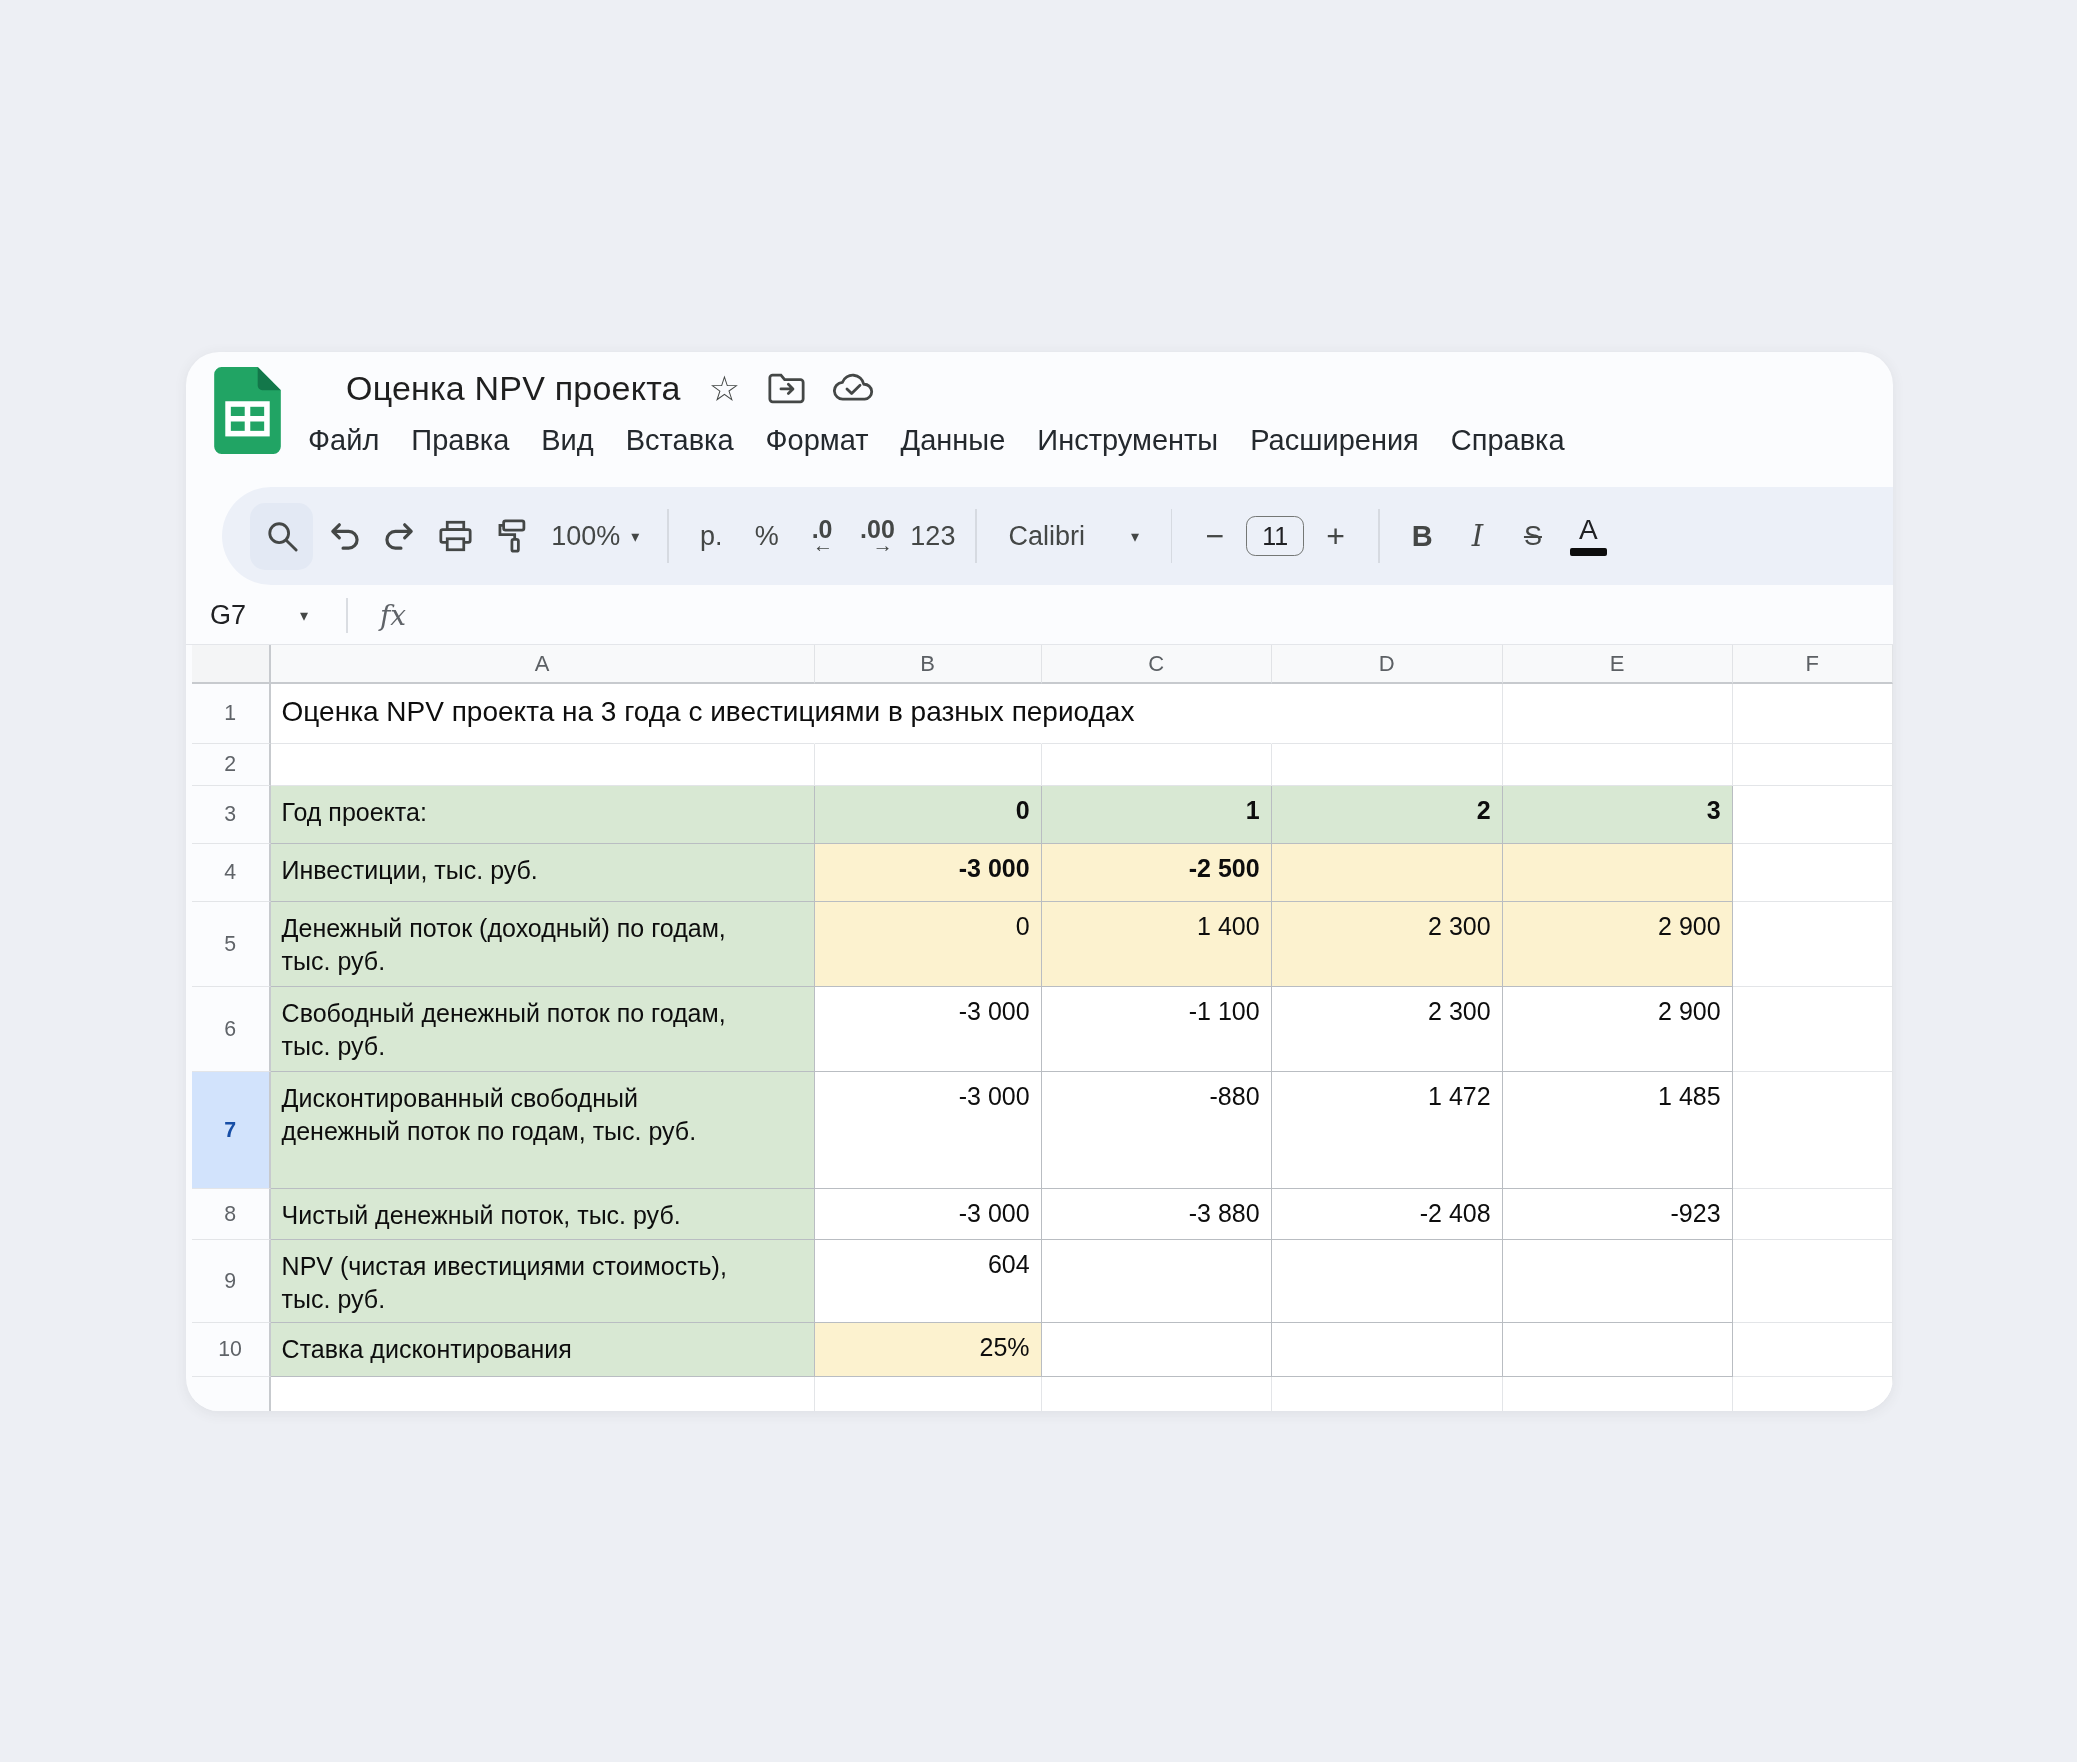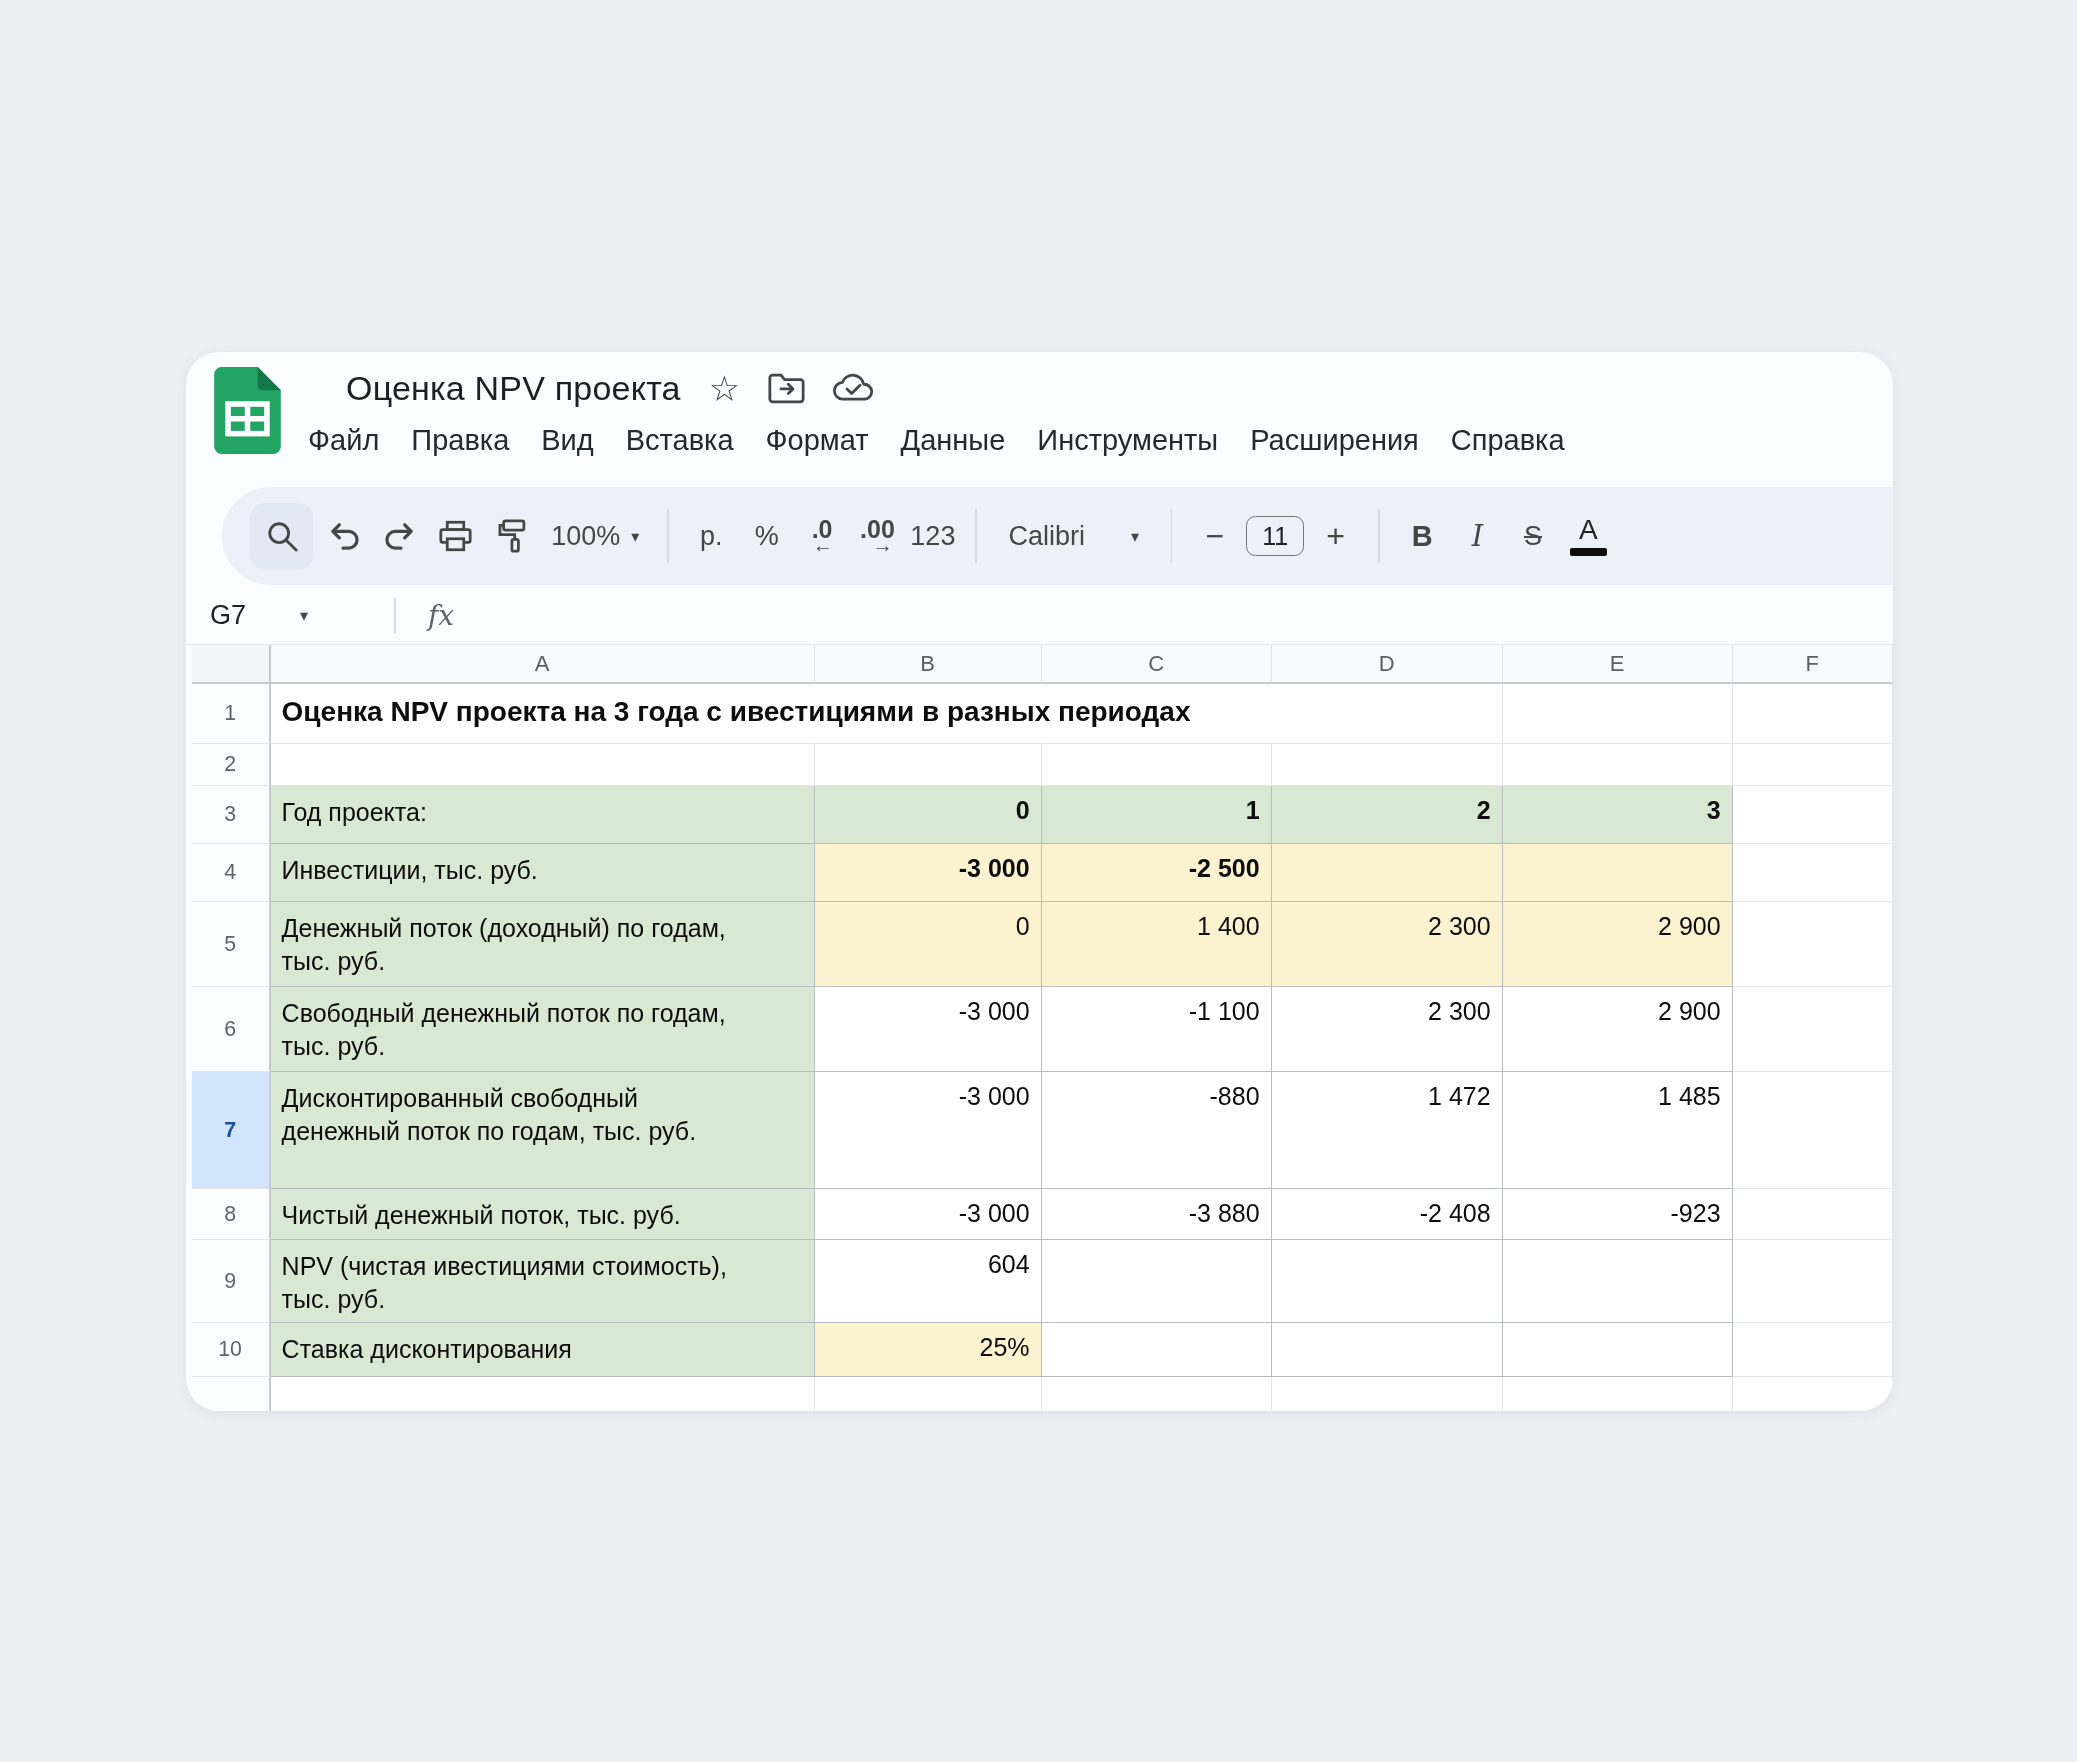--- a/index.html
+++ b/index.html
@@ -46,21 +46,21 @@
   .tb-i { font-family:"DejaVu Serif","Liberation Serif",serif; font-style:italic; font-size:29px; }
   .tb-s { font-size:27px; text-decoration:line-through; }
   .tb-a { display:flex; flex-direction:column; align-items:center; }
   .tb-a .a { font-size:28px; color:#202124; line-height:1; }
   .tb-a .bar { width:37px; height:7.4px; background:#0d0d0d; border-radius:1.9px; margin-top:3.7px; }
   .pm { font-size:32px; color:#444746; }
 
   
   .formula-bar { position:absolute; left:0; top:234px; width:100%; height:59px; background:#fbfcfe;
     display:flex; align-items:center; border-bottom:0.9px solid #e4e6ea; }
-  .name-box { display:flex; align-items:center; width:208px; padding-left:24px; gap:54px; }
+  .name-box { display:flex; align-items:center; width:160px; padding-left:24px; gap:54px; }
   .name-box .ref { font-size:27px; color:#202124; }
   .fb-divider { width:1.9px; height:35px; background:#dadde2; }
   .fx { font-family:"DejaVu Serif","Liberation Serif",serif; font-style:italic; font-size:28px; color:#5f6368; margin-left:32px; }
 
   
   .grid { position:absolute; left:5.6px; top:293px; width:calc(100% - 5.6px); }
   .g-row { display:flex; }
   .cell { flex:0 0 auto; position:relative; }
   .w-rh { width:79px; } .w-a { width:544px; } .w-b { width:227px; } .w-c { width:230px; }
   .w-d { width:231px; } .w-e { width:230px; } .w-f { flex:1 1 auto; }
@@ -80,21 +80,21 @@
   .dc { border-right:0.9px solid #e3e5e8; border-bottom:0.9px solid #e3e5e8; background:#ffffff;
     font-size:25px; color:#0d0d0d; padding:10.2px 11px 0 11px; }
   .dc.dark { border-right-color:#b9bdc2; border-bottom-color:#b9bdc2; }
   .dc.noR { border-right-color:transparent; }
   .dc.green { background:#d8e8d3; }
   .dc.yellow { background:#fcf2cf; }
   .dc.lbl { font-weight:normal; line-height:1.33; }
   .dc.lbl .t { display:block; max-width:464px; }
   .dc.val { text-align:right; }
   .dc.val.b { font-weight:bold; }
-  .title-cell { font-weight:bold; font-size:28px; white-space:nowrap; overflow:visible; z-index:3; padding-top:12px; }
+  .title-cell { font-weight:normal; font-size:28px; white-space:nowrap; overflow:visible; z-index:3; padding-top:12px; }
 
   .h-r1 { height:60px; } .h-r2 { height:42px; } .h-r3 { height:58px; } .h-r4 { height:58px; }
   .h-r5 { height:85px; } .h-r6 { height:85px; } .h-r7 { height:117px; } .h-r8 { height:51px; }
   .h-r9 { height:83px; } .h-r10 { height:54px; } .h-r11 { height:34px; }
   .h-r11 .dc, .h-r11 .rn { border-bottom:none; }
 
   svg { display:block; }
 </style>
 </head>
 <body>

